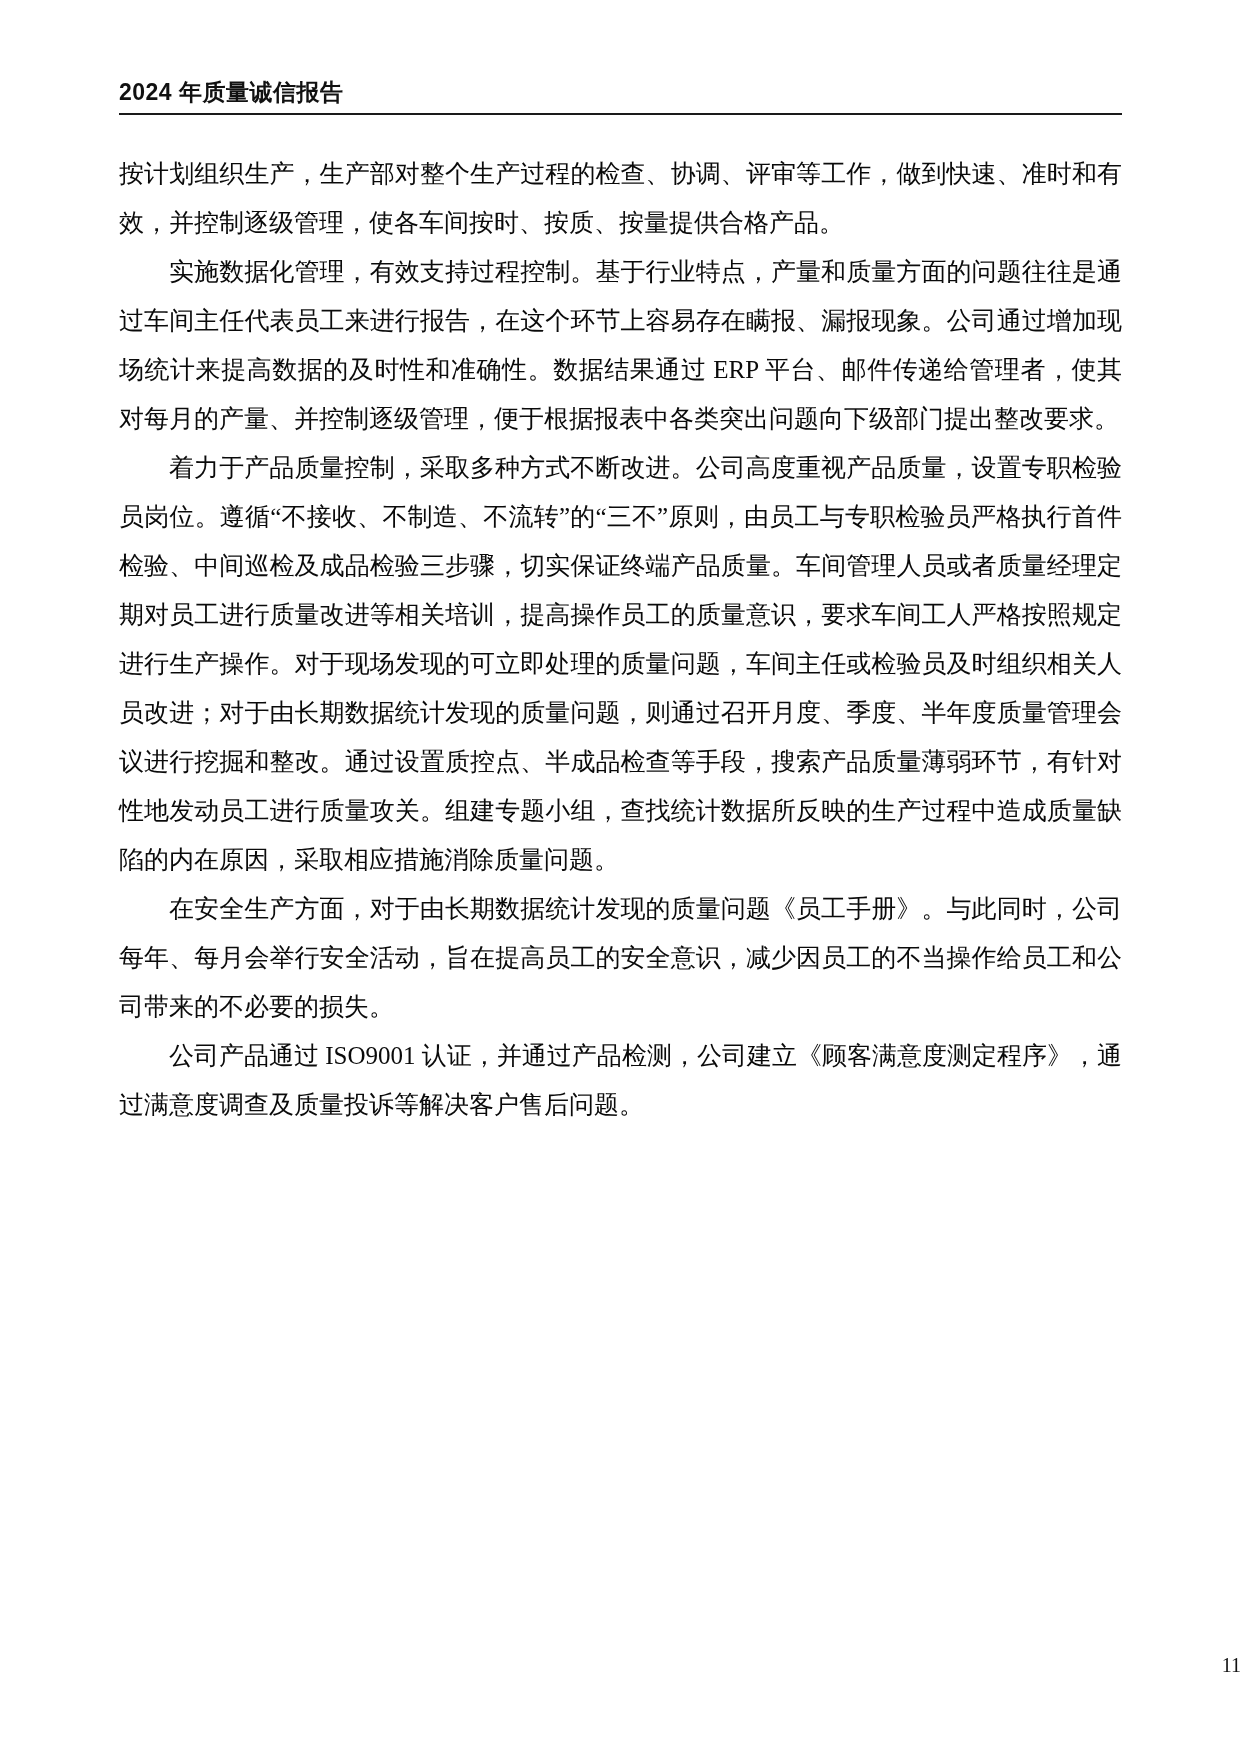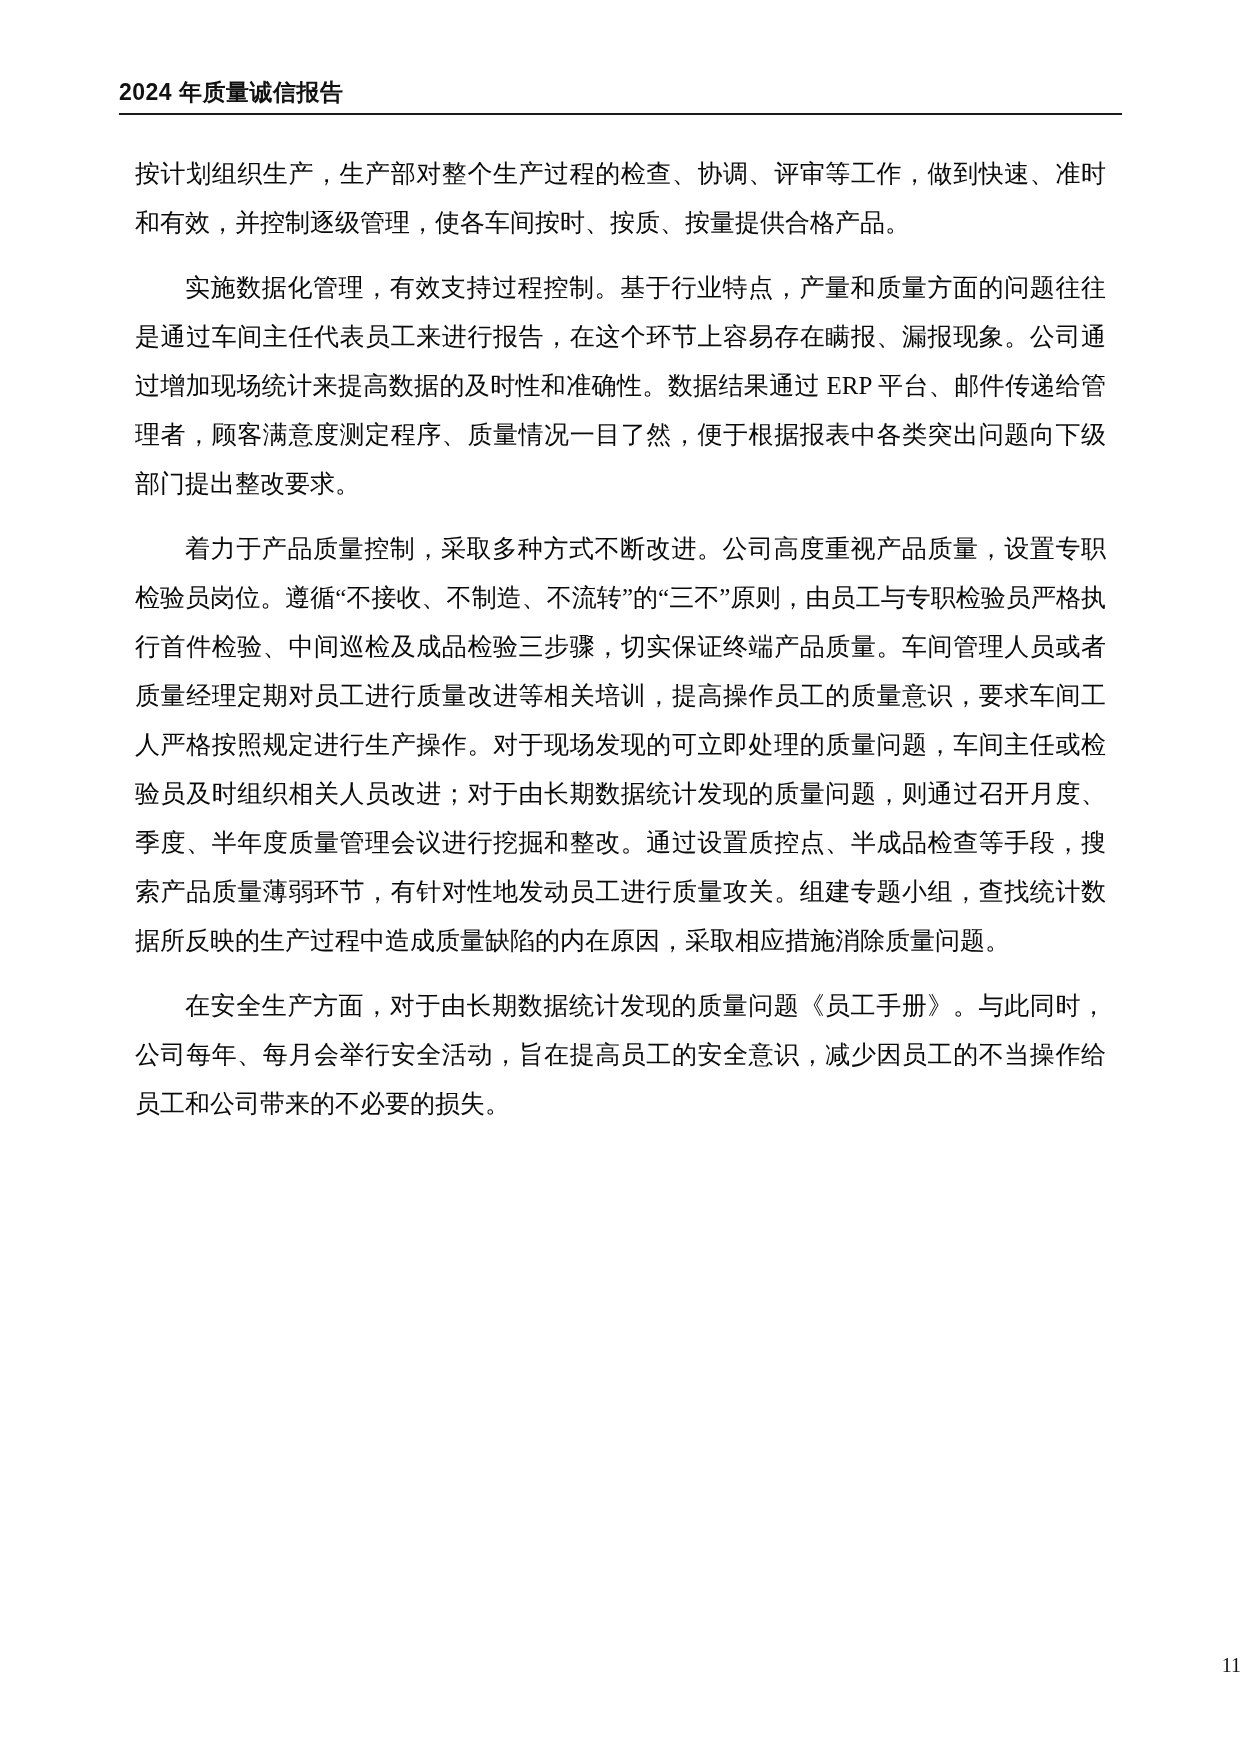--- a/index.html
+++ b/index.html
@@ -26,21 +26,21 @@
     font-weight: 700;
     font-size: 23px;
     line-height: 1.1;
     color: #111111;
     letter-spacing: 0.5px;
   }
   .body-text {
     margin-top: 34px;
   }
   .body-text p {
-    margin: 16px;
+    margin: 0;
     font-size: 25px;
     line-height: 49px;
     text-align: justify;
     color: #0a0a0a;
   }
   .body-text p.indent {
     text-indent: 2em;
   }
   .page-footer {
     position: absolute;
@@ -58,22 +58,23 @@
 <body>
 
 <div class="page">
 
   <div class="page-header">
     <div class="title">2024 年质量诚信报告</div>
   </div>
 
   <div class="body-text">
     <p class="">按计划组织生产，生产部对整个生产过程的检查、协调、评审等工作，做到快速、准时和有效，并控制逐级管理，使各车间按时、按质、按量提供合格产品。</p>
-    <p class="indent">实施数据化管理，有效支持过程控制。基于行业特点，产量和质量方面的问题往往是通过车间主任代表员工来进行报告，在这个环节上容易存在瞒报、漏报现象。公司通过增加现场统计来提高数据的及时性和准确性。数据结果通过 ERP 平台、邮件传递给管理者，顾客满意度测定程序、质量情况一目了然，便于根据报表中各类突出问题向下级部门提出整改要求。</p>
+    <p class="indent">实施数据化管理，有效支持过程控制。基于行业特点，产量和质量方面的问题往往是通过车间主任代表员工来进行报告，在这个环节上容易存在瞒报、漏报现象。公司通过增加现场统计来提高数据的及时性和准确性。数据结果通过 ERP 平台、邮件传递给管理者，使其对每月的产量、并控制逐级管理，便于根据报表中各类突出问题向下级部门提出整改要求。</p>
     <p class="indent">着力于产品质量控制，采取多种方式不断改进。公司高度重视产品质量，设置专职检验员岗位。遵循“不接收、不制造、不流转”的“三不”原则，由员工与专职检验员严格执行首件检验、中间巡检及成品检验三步骤，切实保证终端产品质量。车间管理人员或者质量经理定期对员工进行质量改进等相关培训，提高操作员工的质量意识，要求车间工人严格按照规定进行生产操作。对于现场发现的可立即处理的质量问题，车间主任或检验员及时组织相关人员改进；对于由长期数据统计发现的质量问题，则通过召开月度、季度、半年度质量管理会议进行挖掘和整改。通过设置质控点、半成品检查等手段，搜索产品质量薄弱环节，有针对性地发动员工进行质量攻关。组建专题小组，查找统计数据所反映的生产过程中造成质量缺陷的内在原因，采取相应措施消除质量问题。</p>
     <p class="indent">在安全生产方面，对于由长期数据统计发现的质量问题《员工手册》。与此同时，公司每年、每月会举行安全活动，旨在提高员工的安全意识，减少因员工的不当操作给员工和公司带来的不必要的损失。</p>
+    <p class="indent">公司产品通过 ISO9001 认证，并通过产品检测，公司建立《顾客满意度测定程序》，通过满意度调查及质量投诉等解决客户售后问题。</p>
   </div>
 
   <div class="page-footer">
     <span class="page-num">11</span>
   </div>
 
 </div>
 
 </body></html>

